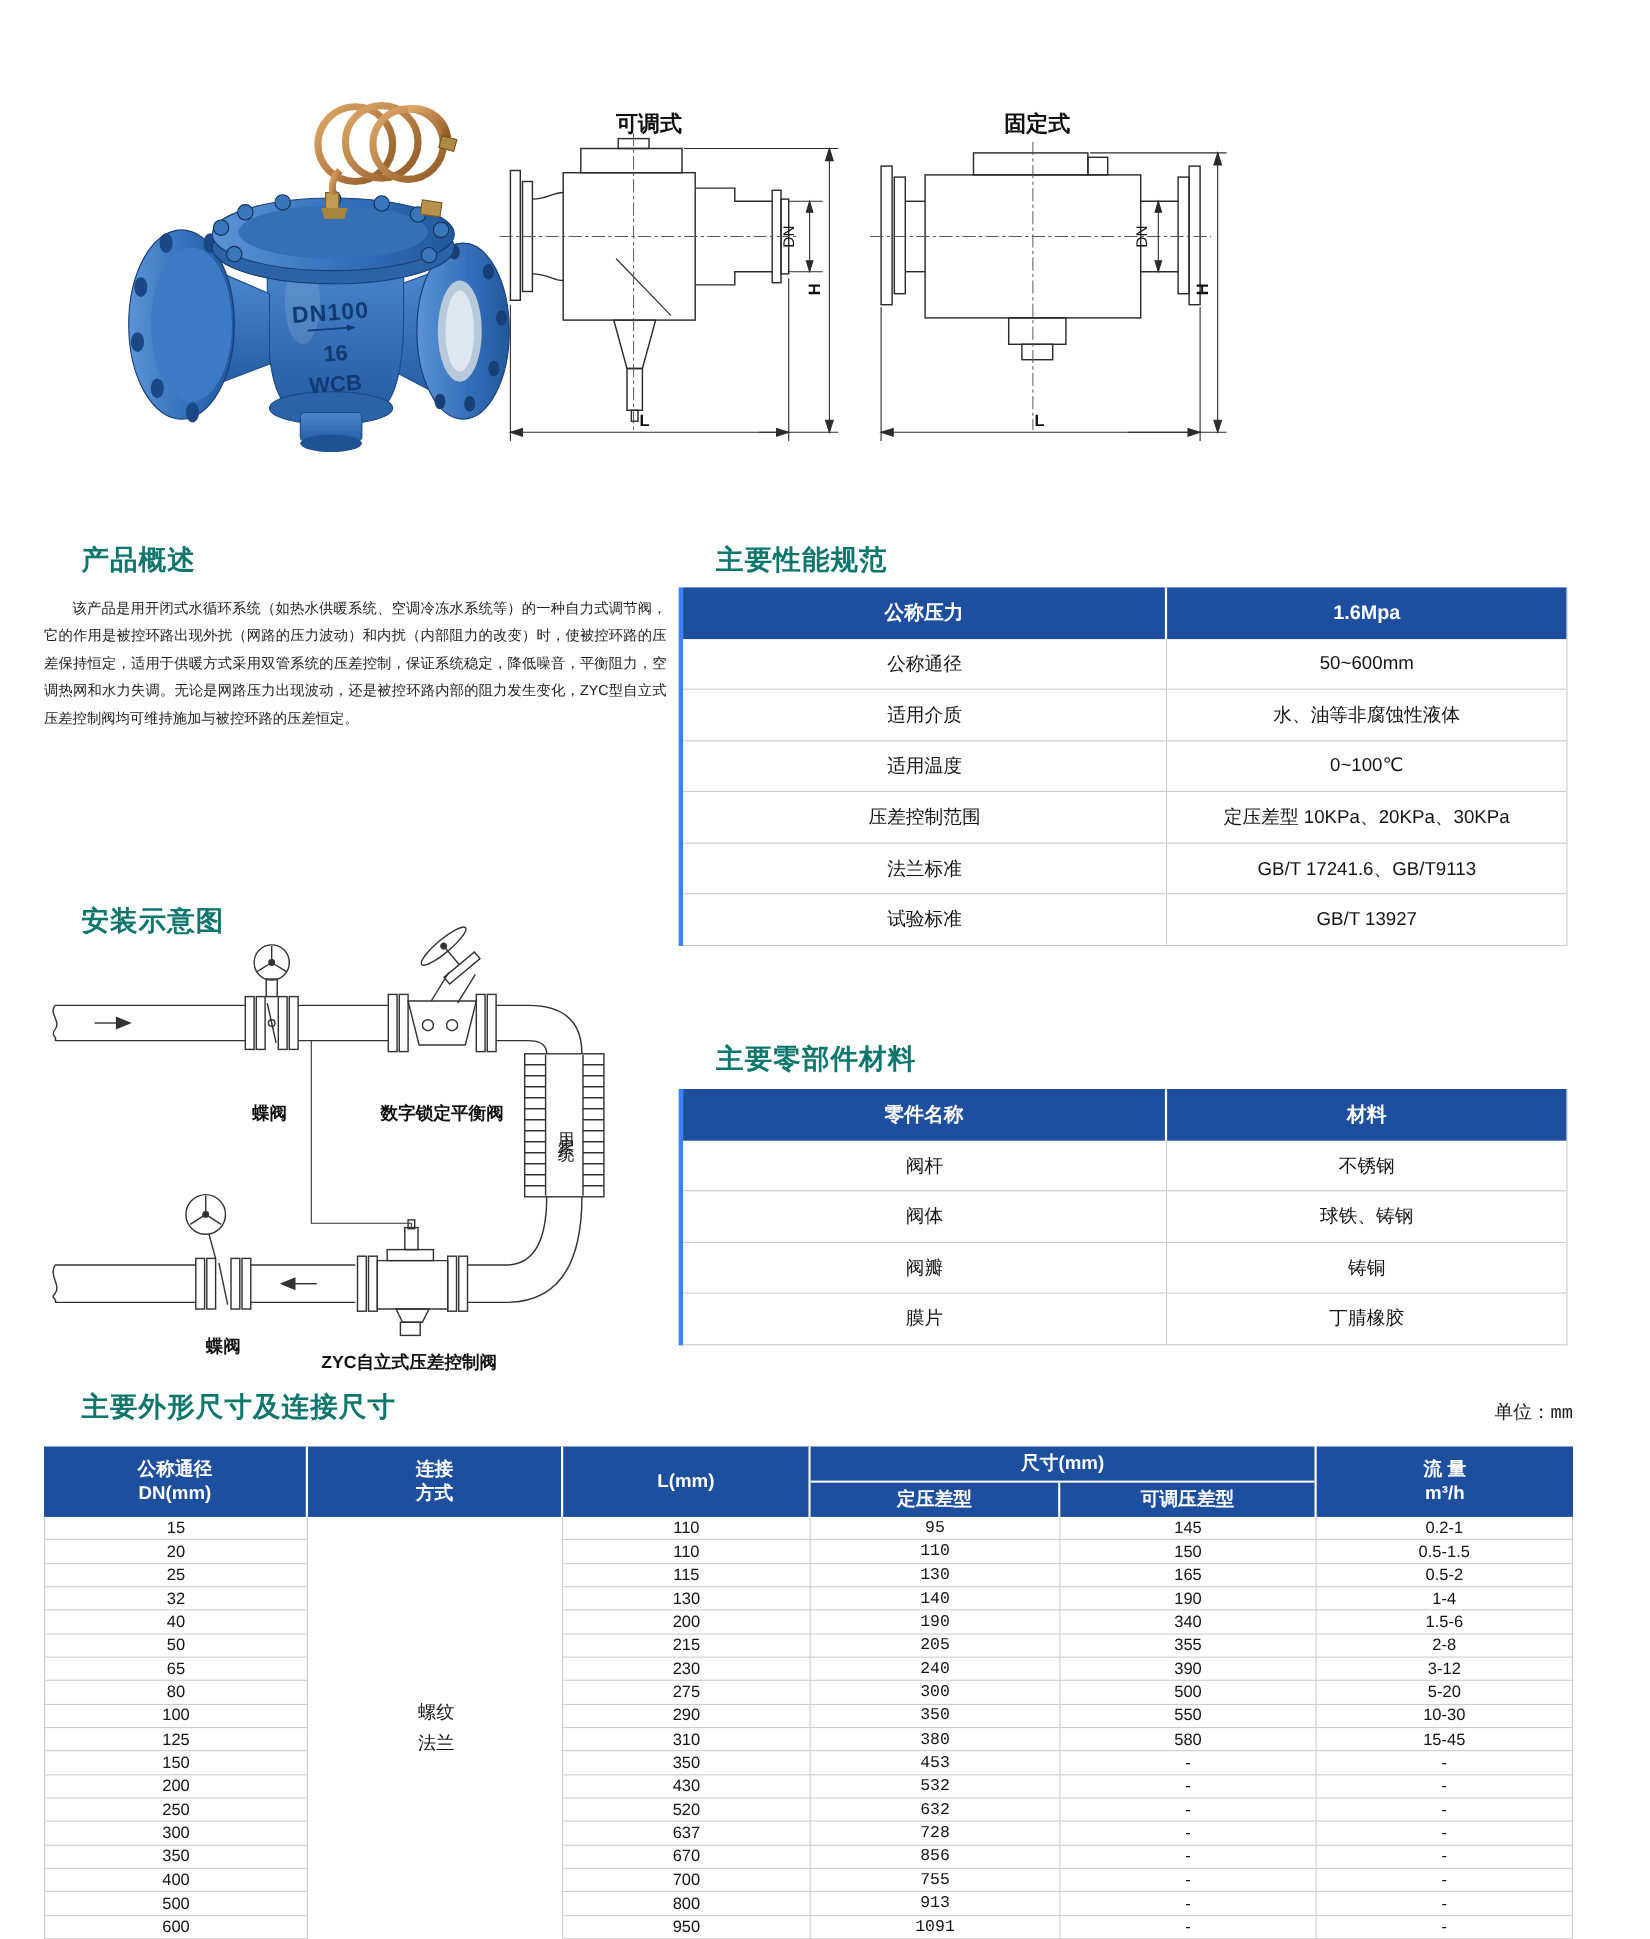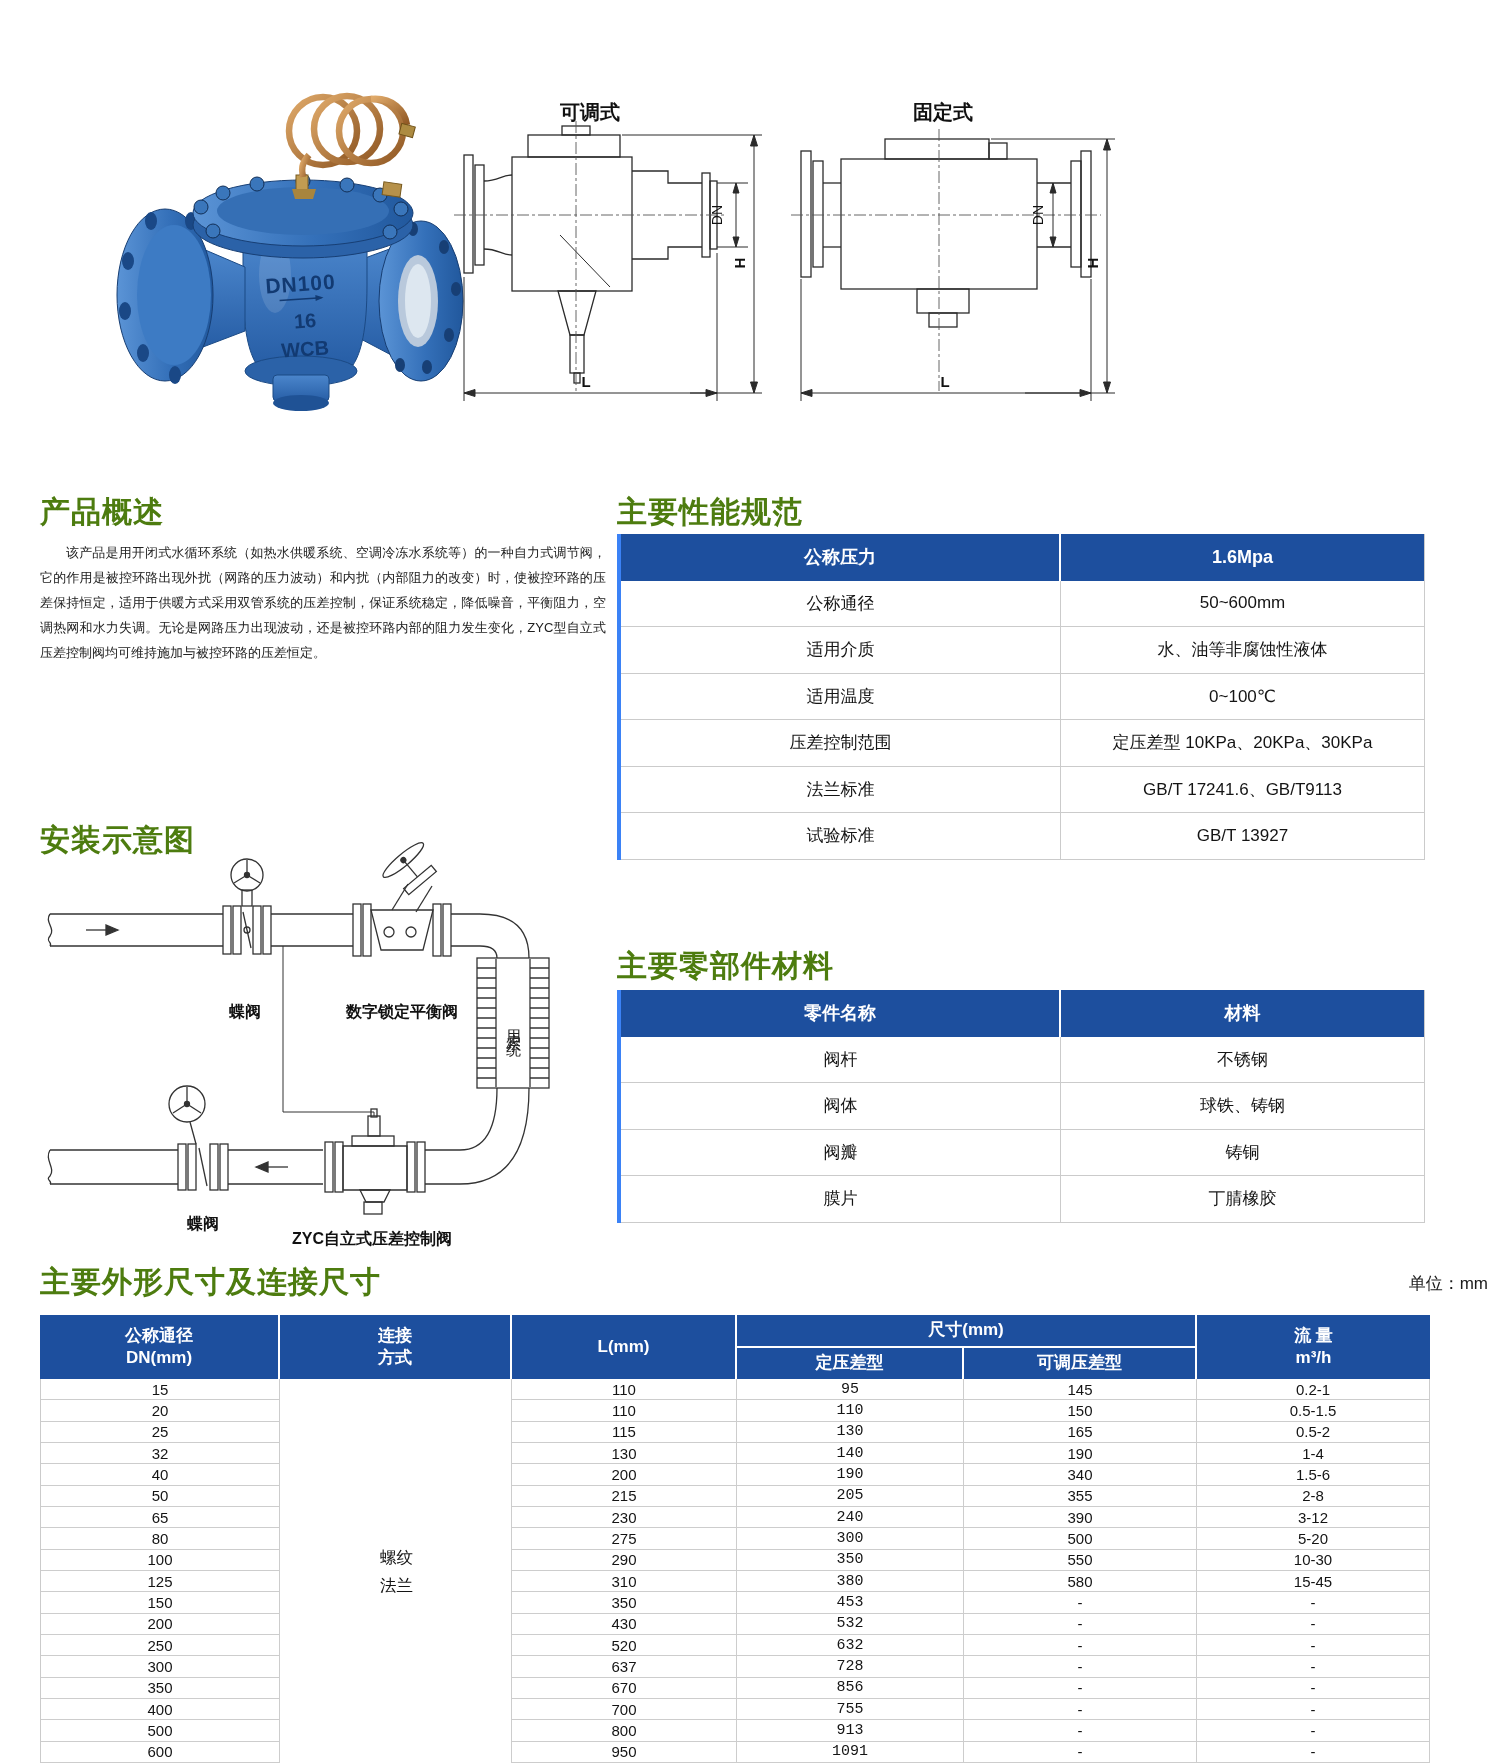--- a/index.html
+++ b/index.html
@@ -1,19 +1,19 @@
 <!DOCTYPE html>
 <html><head>
 <meta charset="utf-8">
 <style>
   html,body{margin:0;padding:0;background:#fff;}
   .page{position:relative;width:1500px;height:1763px;background:#fff;overflow:hidden;
         font-family:"Liberation Sans","DejaVu Sans",sans-serif;color:#1a1a1a;}
   .abs{position:absolute;}
-  .sec-title{font-size:30px;font-weight:bold;color:#4d7c0f;letter-spacing:1px;white-space:nowrap;}
+  .sec-title{font-size:25px;font-weight:bold;color:#0f766e;letter-spacing:1px;white-space:nowrap;margin-left:34px;}
   .overview-text{width:566px;font-size:13px;line-height:1.93;text-align:justify;text-indent:2em;color:#212121;}
   .unit{font-size:17px;text-align:right;color:#1b1b1b;}
   
   .ptable{border-left:4px solid #3b82f6;border-right:1px solid #cbcbcb;}
   .prow{display:flex;height:46.5px;box-sizing:border-box;}
   .prow>div{display:flex;align-items:center;justify-content:center;box-sizing:border-box;text-align:center;}
   .pcell-l{width:440px;border-right:1px solid #cbcbcb;}
   .pcell-r{flex:1;}
   .prow.body{border-bottom:1px solid #cbcbcb;font-size:17px;color:#141414;}
   .prow.phead{background:#1d4f9e;color:#fff;font-weight:bold;font-size:18px;}
@@ -407,21 +407,21 @@
         </div>
 
         <div class="prow body">
           <div class="pcell-l">膜片</div>
           <div class="pcell-r">丁腈橡胶</div>
         </div>
       </div>
   </div>
 
   <div class="abs sec-title" style="left:40px;top:1262px;">主要外形尺寸及连接尺寸</div>
-  <div class="abs unit" style="left:1288px;top:1272px;width:200px;">单位：mm</div>
+  <div class="abs unit" style="left:1230px;top:1272px;width:200px;font-family:Liberation Mono, monospace;">单位：mm</div>
 
   <div class="abs bt">
     <div class="bt-head">
       <div class="bt-hcell" style="width:240px">公称通径
 DN(mm)</div>
       <div class="bt-hcell" style="width:232px">连接
 方式</div>
       <div class="bt-hcell" style="width:225px">L(mm)</div>
       <div class="bt-hgroup">
         <div class="bt-hg-top">尺寸(mm)</div>

